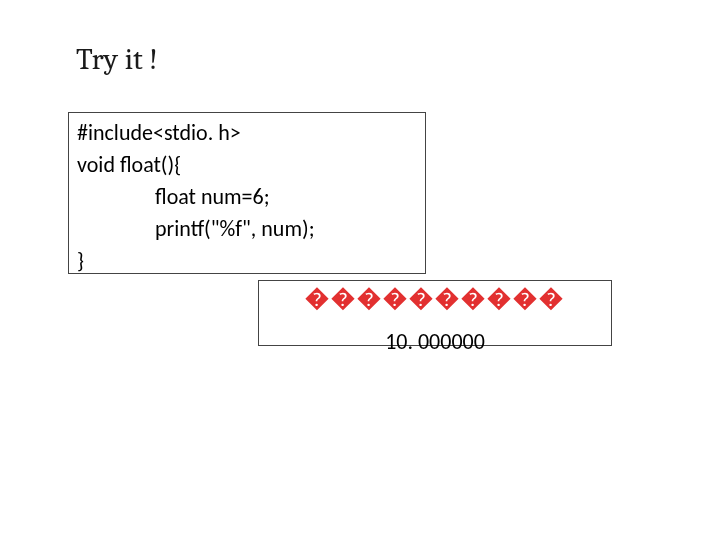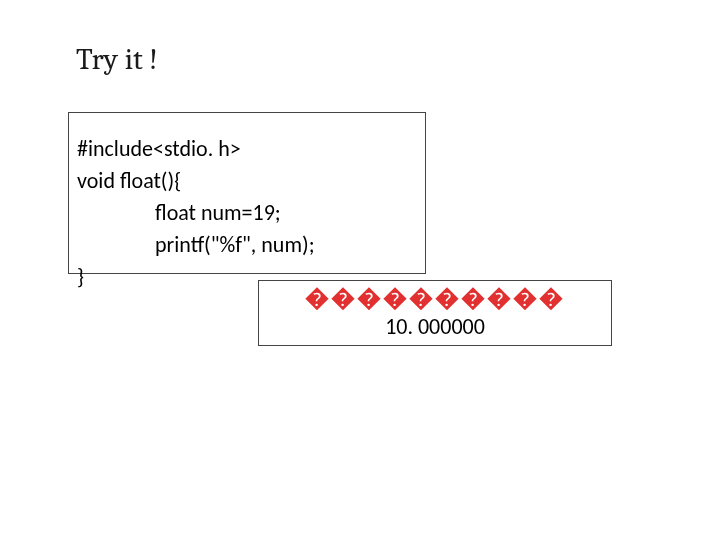--- a/index.html
+++ b/index.html
@@ -27,21 +27,21 @@
   }
   .code-box {
     position: absolute;
     left: 68px;
     top: 112px;
     width: 358px;
     height: 162px;
     border: 1px solid #444;
     background: #fff;
     box-sizing: border-box;
-    padding: 20px 8px 4px 8px;
+    padding: 4px 8px 4px 8px;
     font-size: 22px;
     line-height: 1.45;
     color: #000;
   }
   .code-box .indent {
     display: inline-block;
     width: 78px;
   }
   .result-box {
     position: absolute;
@@ -58,34 +58,34 @@
     margin-top: 4px;
     font-size: 24px;
     font-weight: 700;
     color: #e23030;
     letter-spacing: 2px;
     line-height: 1.1;
   }
   .result-value {
     font-size: 22px;
     color: #000;
-    margin-top: 2px;
+    margin-top: 17px;
   }
 </style>
 </head>
 <body>
 
 <div class="slide">
 
   <div class="title">Try it !</div>
 
   <div class="code-box">
     <div>#include&lt;stdio. h&gt;</div>
     <div>void float(){</div>
-    <div><span class="indent"></span><span>float num=19;</span></div>
+    <div><span class="indent"></span><span>float num=6;</span></div>
     <div><span class="indent"></span><span>printf("%f", num);</span></div>
     <div>}</div>
   </div>
 
   <div class="result-box">
     <div class="result-placeholder">����������</div>
     <div class="result-value">10. 000000</div>
   </div>
 
 </div>

